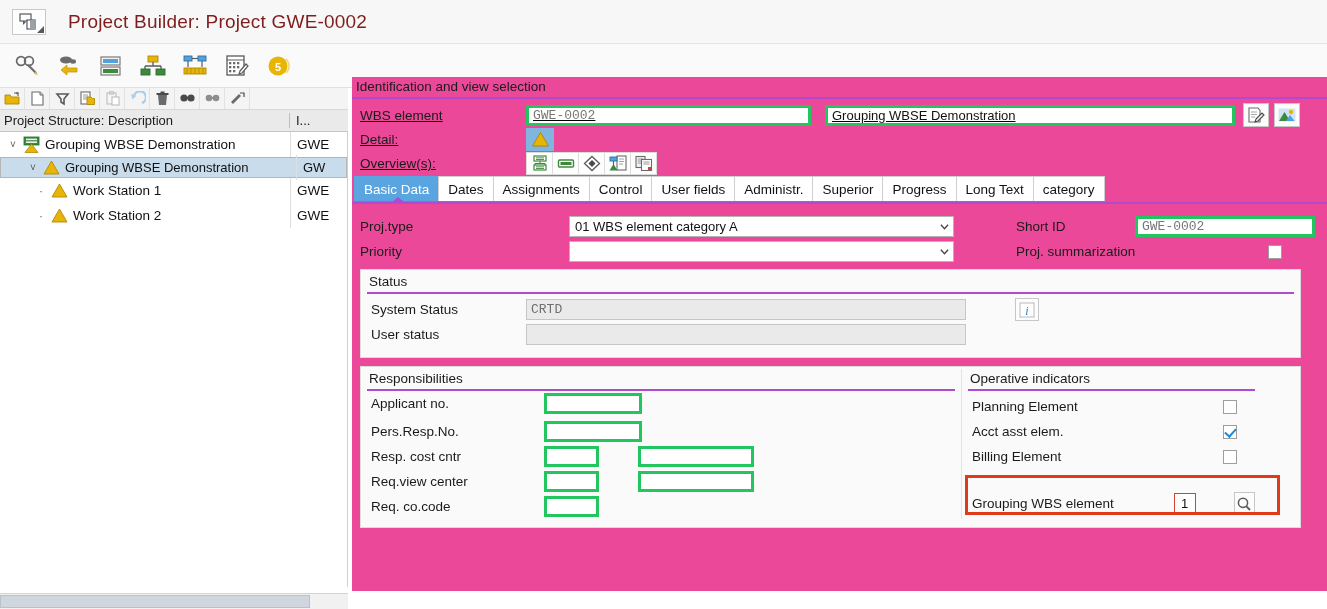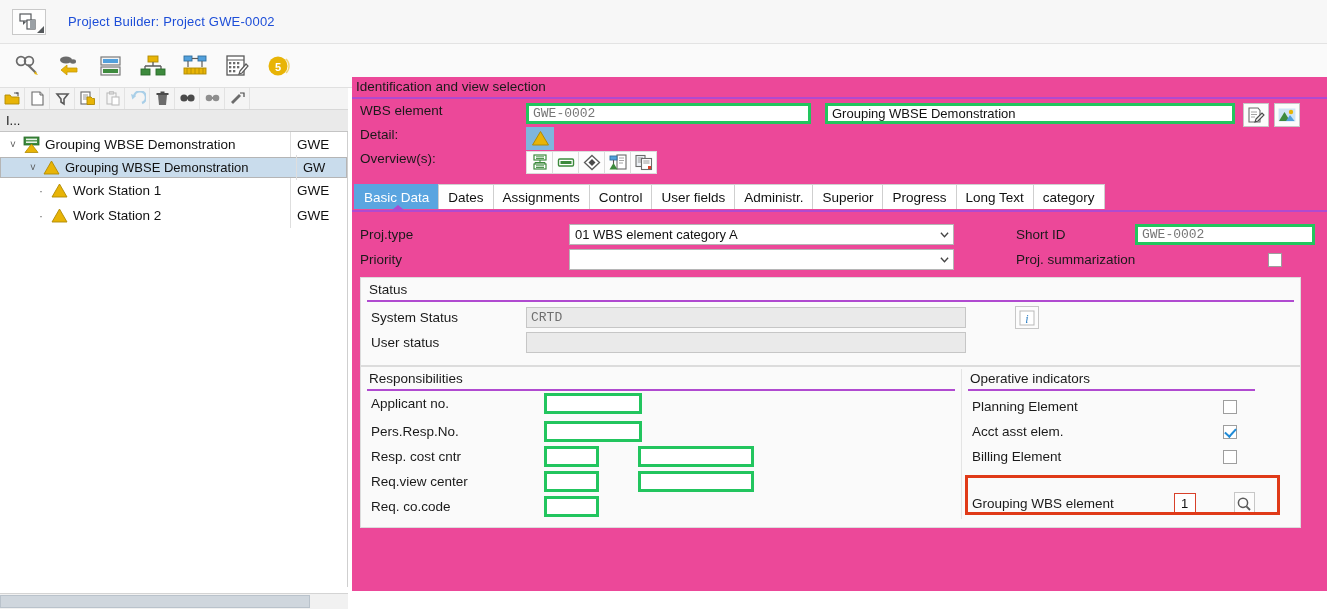--- a/index.html
+++ b/index.html
@@ -20,21 +20,21 @@
     display: flex; align-items: center;
   }
   .title-icon {
     width: 34px; height: 26px; margin-left: 12px;
     border: 1px solid #c9c9c9; background: #fdfdfd;
     display: flex; align-items: center; justify-content: center;
     position: relative;
   }
   .title-icon svg { display: block; }
   .title-text {
-    margin-left: 22px; font-size: 13px; color: #1d4ed8; letter-spacing: .2px;
+    margin-left: 22px; font-size: 19px; color: #7f1d1d; letter-spacing: .2px;
     white-space: nowrap;
   }
 
   
   .apptoolbar {
     position: absolute; left: 0; top: 44px; width: 1327px; height: 44px;
     background: #fafafa; border-bottom: 1px solid #e0e0e0;
     display: flex; align-items: center; padding-left: 10px;
   }
   .tb-btn {
@@ -93,42 +93,42 @@
     position: absolute; left: 352px; top: 77px; width: 975px; height: 514px;
     background: #ec4899;
   }
 
   .grouphdr {
     font-size: 13.5px; color: #1a1a1a; padding: 2px 0 3px 4px;
     border-bottom: 2px solid #b04ad0;
   }
 
   .idblock { padding: 4px 0 0 6px; }
-  .idrow { display: flex; align-items: flex-start; height: 24px; }
+  .idrow { display: flex; align-items: center; height: 24px; text-decoration: underline; }
   .idlabel { width: 168px; font-size: 13.5px; color: #1a1a1a; padding-left: 2px; }
 
   .inp {
     height: 21px; border: 3px solid #22c55e; background: #fff;
     font-family: "Liberation Sans", sans-serif; font-size: 13px;
     color: #111; padding: 0 4px; outline: none;
   }
   .inp.mono { font-family: "Liberation Mono", monospace; font-size: 13px; color: #6f6f6f; }
   .inp.ro { background: #fff; color: #777; }
   .inp.grey { background: #eaeaea; border: 1px solid #c6c6c6; }
 
   .iconbtn {
     width: 26px; height: 24px; border: 1px solid #c7c7c7; background: #fcfcfc;
     display: inline-flex; align-items: center; justify-content: center; cursor: pointer;
   }
   .ovbar { display: flex; }
   .ovbar .iconbtn { border: 1px solid #dcdcdc; background:#fdfdfd; width: 27px; height: 23px;
                     margin-right: -1px; }
 
   
-  .tabstrip { position: relative; margin-top: 8px; padding-left: 2px; height: 27px; }
+  .tabstrip { position: relative; padding-left: 2px; height: 27px; }
   .tabs { display: flex; align-items: flex-end; height: 26px; }
   .tab {
     height: 25px; padding: 0 9px; display: flex; align-items: center;
     font-size: 13.5px; color: #111; background: #fff;
     border: 1px solid #cfcfcf; border-bottom: none; margin-right: -1px; cursor: pointer;
     white-space: nowrap;
   }
   .tab.active { background: #5aa5e0; color: #fff; border-color: #5aa5e0; }
   .tabrule { height: 2px; background: #b04ad0; position: relative; }
   .tabrule::after {
@@ -323,20 +323,21 @@
       </div>
       <div class="ttb">
         <svg width="17" height="15" viewBox="0 0 17 15">
           <path d="M2 11 L10 3 L12 5 L4 13 Z" fill="#6b6b6b"></path>
           <path d="M11 2 L15 2 L15 6" fill="none" stroke="#4a4a4a" stroke-width="1.2"></path>
         </svg>
       </div>
     </div>
 
     <div class="tree-head">
+      <div class="th-desc">Project Structure: Description</div>
       <div class="th-id">I...</div>
     </div>
 
     <div class="tree-body">
 
       <div class="trow">
         <div class="cdesc" style="padding-left:6px">
           <span class="twist">˅</span>
           <span class="ticon">
             <svg width="17" height="17" viewBox="0 0 17 17">
@@ -532,21 +533,21 @@
               <text x="8" y="12.5" font-family="Liberation Serif" font-style="italic" font-size="12" fill="#2e7fc4" text-anchor="middle">i</text>
             </svg>
           </span>
         </div>
         <div class="frow">
           <div class="flabel" style="width:122px;padding-left:4px">User status</div>
           <input class="inp grey" style="width: 440px;" value="">
         </div>
       </div>
 
-      <div style="position:relative;margin:0 26px 0 4px;">
+      <div style="position:relative;margin:8px 26px 0 4px;">
         <div class="panel" style="display:flex;padding:2px 0 8px 0">
 
           <div style="width:600px;padding:0 6px 0 6px">
             <div class="grouphdr" style="padding-left:2px">Responsibilities</div>
 
             <div class="frow">
               <div class="flabel" style="width:140px;padding-left:4px">Applicant no.</div>
               <input class="inp" style="width: 98px;" value="">
             </div>
             <div class="frow" style="margin-top:3px">

